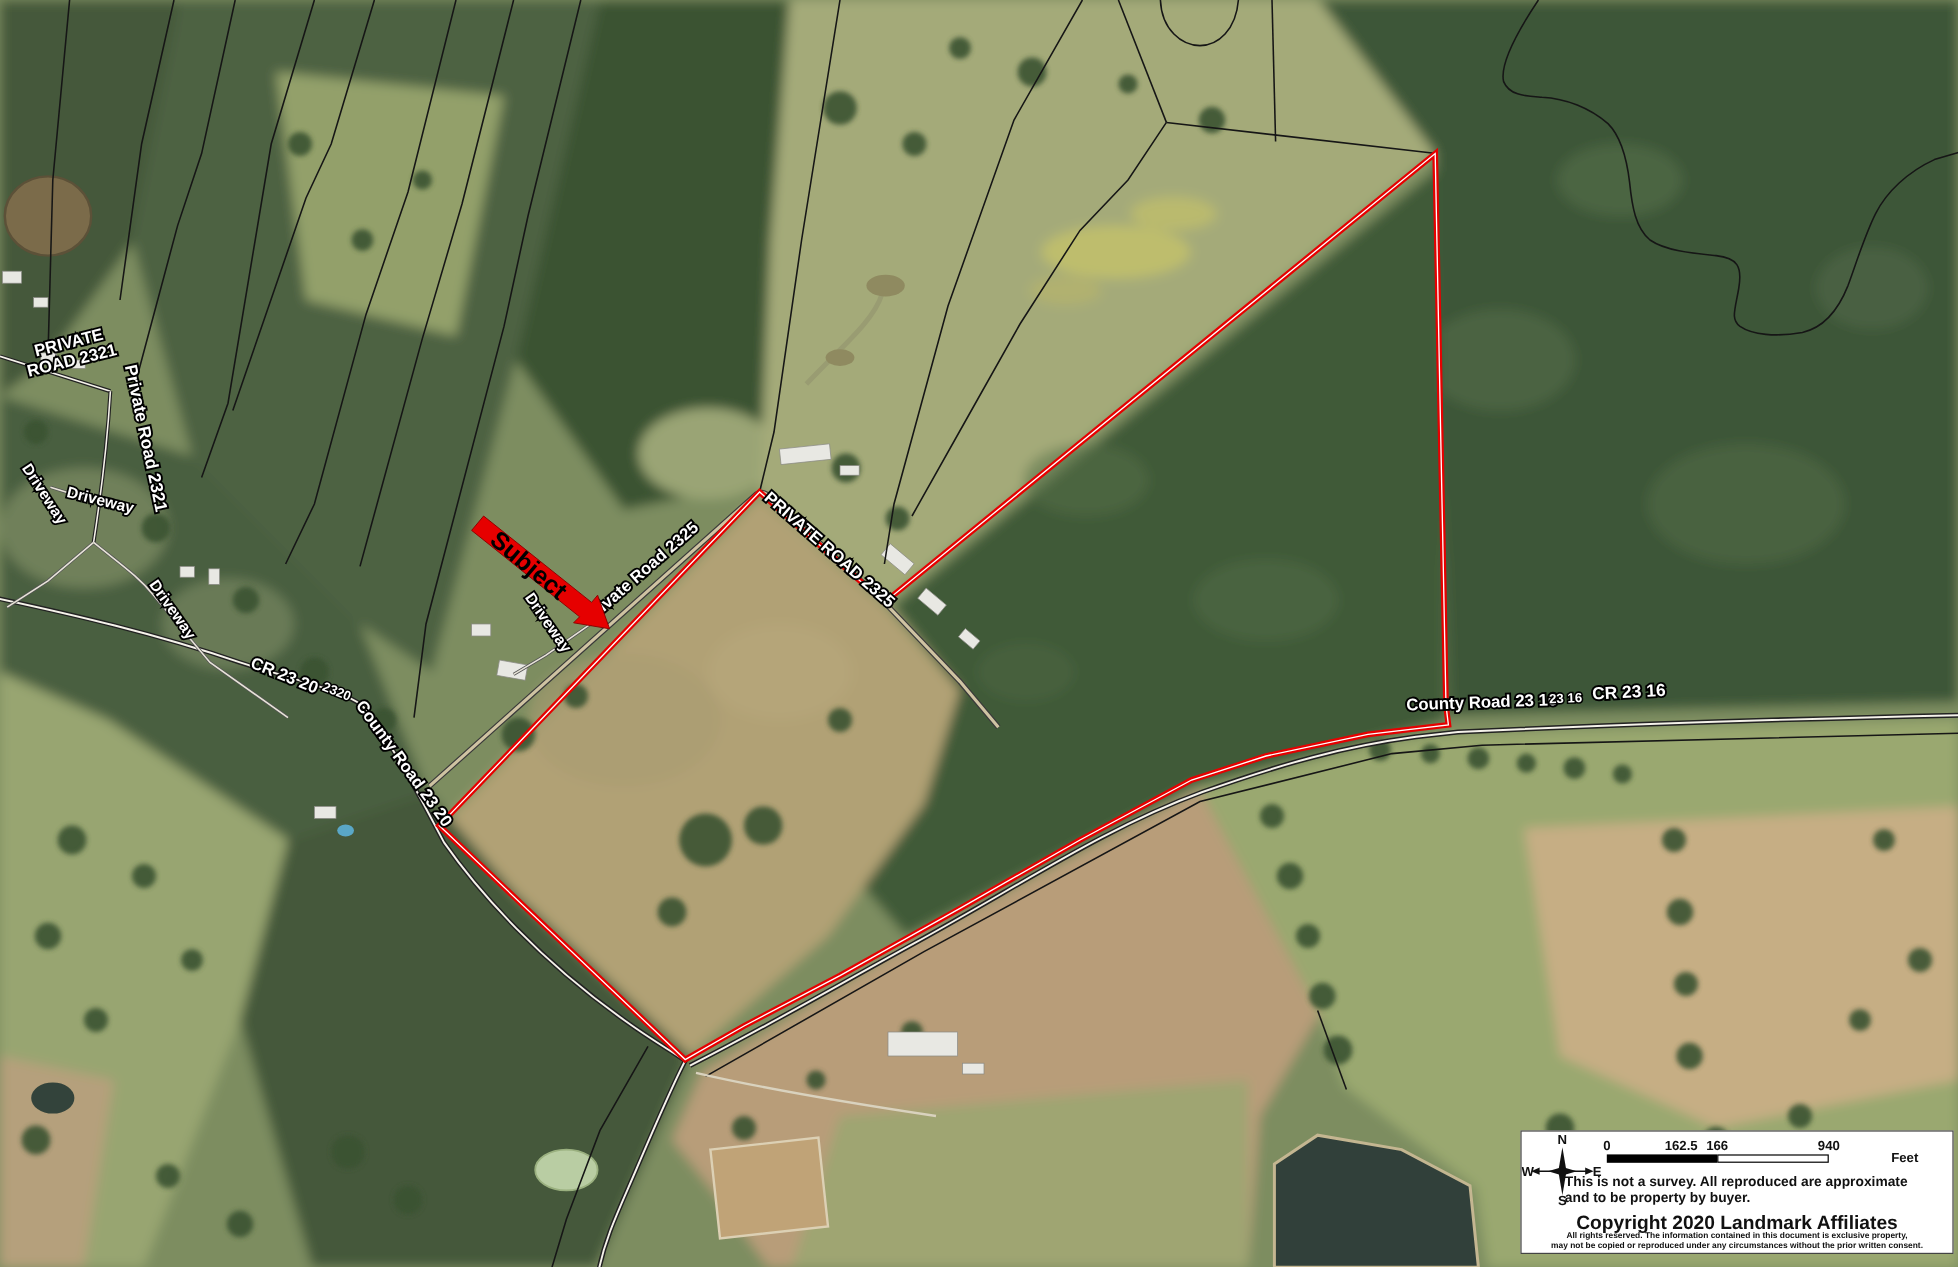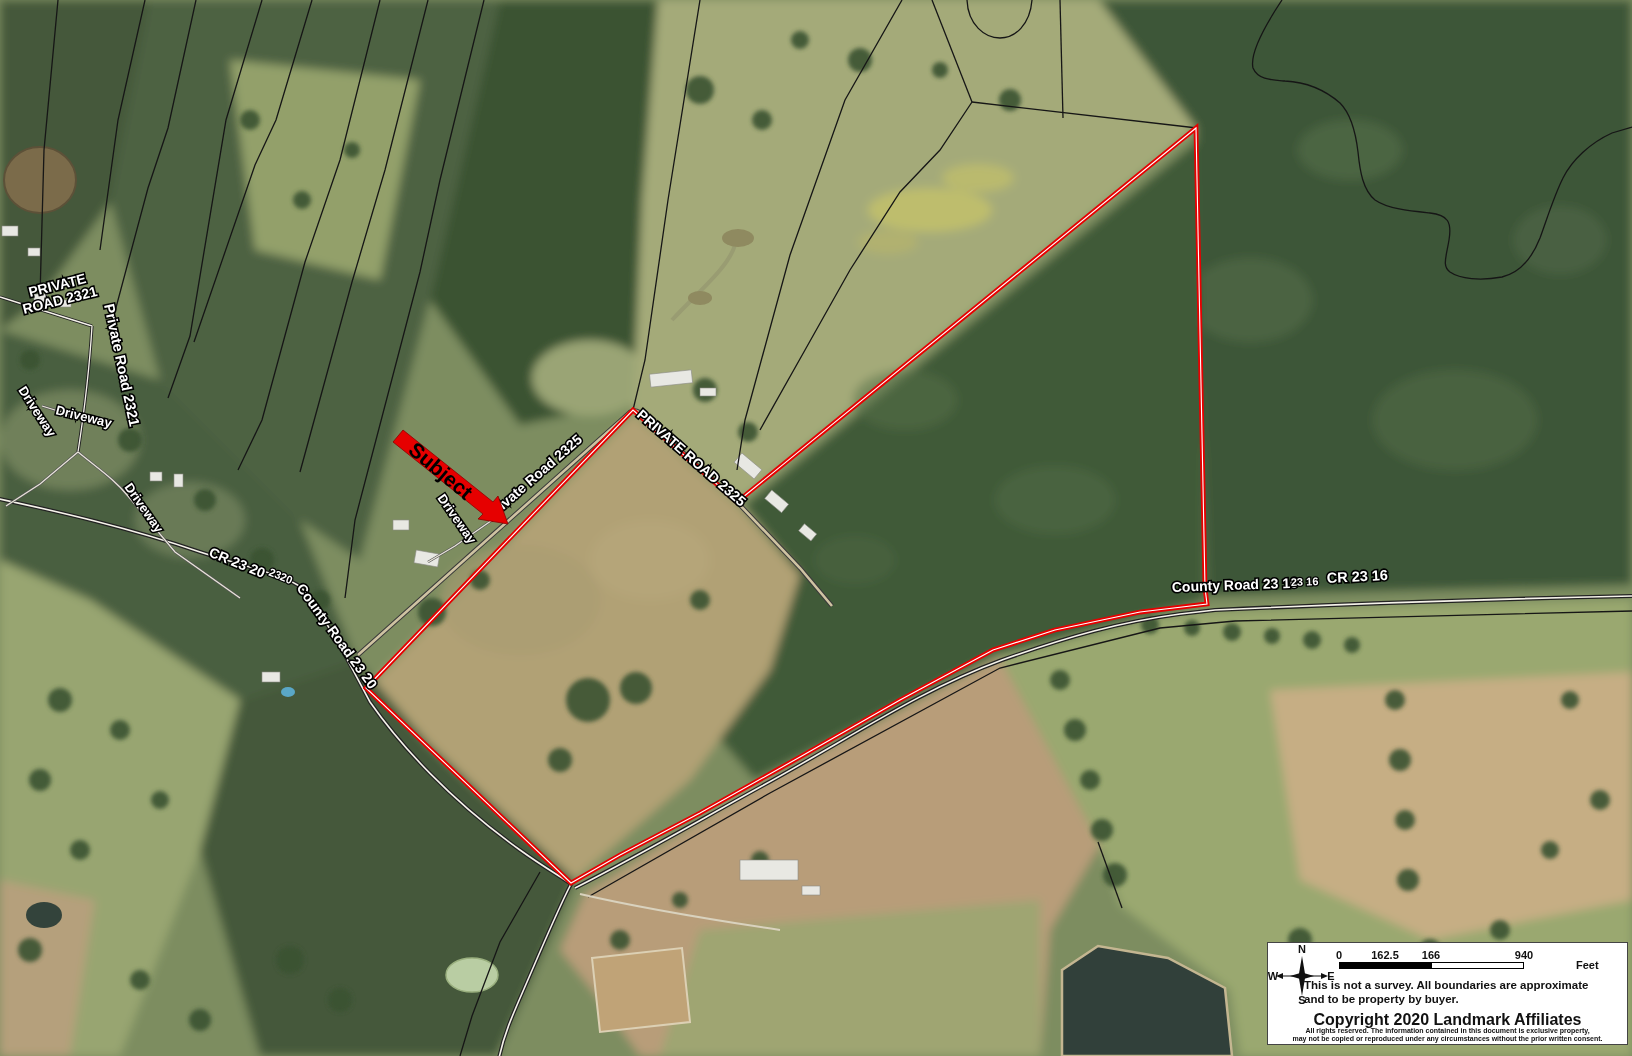--- a/index.html
+++ b/index.html
@@ -260,41 +260,41 @@
   </g>
 
   <g>
     <polygon points="403,430 393,442 483,514 478,519 508,524 498,496 493,502" fill="#e60000" stroke="#8e0000" stroke-width="0.8"></polygon>
     <text font-size="21" font-weight="bold" fill="#000" transform="translate(407,452) rotate(40)" font-family="Liberation Sans, sans-serif">Subject</text>
   </g>
 </svg>
 
 <div class="legend">
   <span class="tick" style="left:71px">0</span>
-  <span class="tick" style="left:117px">162.5</span>
+  <span class="tick" style="left:133px">162.5</span>
   <span class="tick" style="left:163px">166</span>
   <span class="tick" style="left:256px">940</span>
   <div class="bar-black"></div>
   <div class="bar-white"></div>
   <span class="feet">Feet</span>
 
   <svg class="compass" width="68" height="62" viewBox="0 0 68 62">
     <line x1="12" y1="33" x2="56" y2="33" stroke="#111" stroke-width="1.2"></line>
     <polygon points="8,33 15,30 15,36" fill="#111"></polygon>
     <polygon points="60,33 53,30 53,36" fill="#111"></polygon>
     <polygon points="34,13 37.4,33 34,53 30.6,33" fill="#111"></polygon>
     <polygon points="22,33 34,29.5 46,33 34,36.5" fill="#111"></polygon>
     <text x="34" y="10" font-size="11" font-weight="bold" text-anchor="middle" fill="#111">N</text>
     <text x="34" y="61" font-size="11" font-weight="bold" text-anchor="middle" fill="#111">S</text>
     <text x="5" y="37" font-size="11" font-weight="bold" text-anchor="middle" fill="#111">W</text>
     <text x="63" y="37" font-size="11" font-weight="bold" text-anchor="middle" fill="#111">E</text>
   </svg>
 
   <div class="disc">
-    <div>This is not a survey.  All boundaries are approximate</div>
+    <div>This is not a survey.  All reproduced are approximate</div>
     <div>and to be property by buyer.</div>
   </div>
   <div class="copyr">Copyright 2020 Landmark Affiliates</div>
   <div class="fine">
     <div>All rights reserved. The information contained in this document is exclusive property,</div>
     <div>may not be copied or reproduced under any circumstances without the prior written consent.</div>
   </div>
 </div>
 </div>
 

